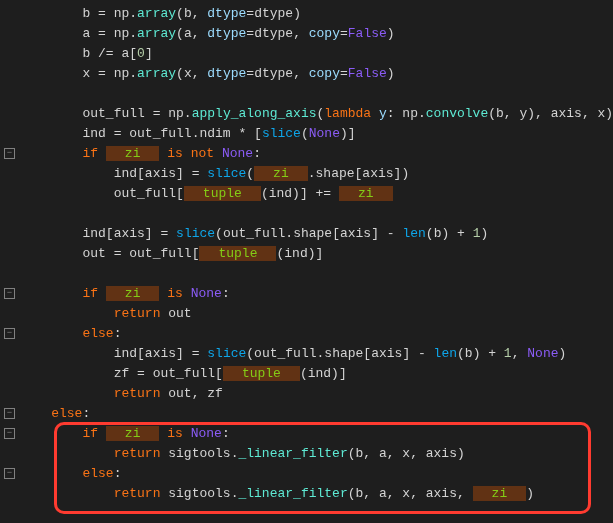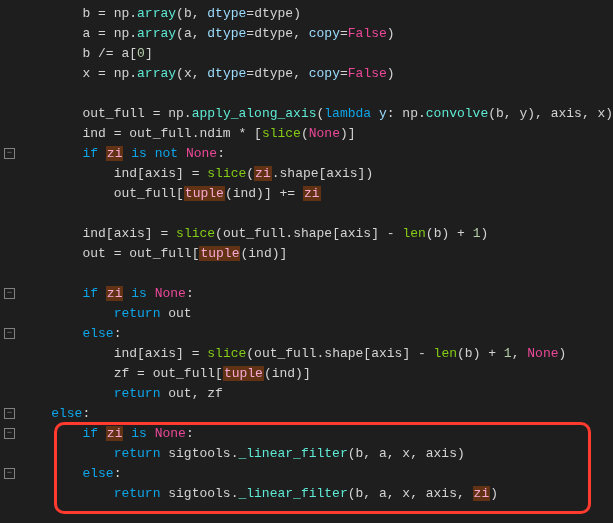--- a/index.html
+++ b/index.html
@@ -43,29 +43,29 @@
   color: #d4d4d4;
   white-space: pre;
   position: relative;
   overflow: hidden;
 }
 .code-line {
   height: 20px;
   padding-left: 0;
 }
 .tok-id   { color: #d4d4d4; }
-.tok-kw   { color: #0ea5e9; }      
+.tok-kw   { color: #f97316; }      
 .tok-fn   { color: #5eead4; }      
 .tok-var  { color: #9cdcfe; }      
 .tok-num  { color: #b5cea8; }      
 .tok-op   { color: #d4d4d4; }
 .tok-punc { color: #d4d4d4; }
-.tok-const{ color: #ec4899; }
-.tok-hl   { background: #613214; padding: 0 1px; color: #f9a8d4; }  
-.tok-call { color: #84cc16; }
+.tok-const{ color: #8b5cf6; }
+.tok-hl   { background: #613214; padding: 0 19px; color: #84cc16; }  
+.tok-call { color: #0ea5e9; }
 
 .highlight-box {
   position: absolute;
   border: 3px solid #ff3b30;
   border-radius: 10px;
   pointer-events: none;
   box-sizing: border-box;
 }
 </style>
 </head>

